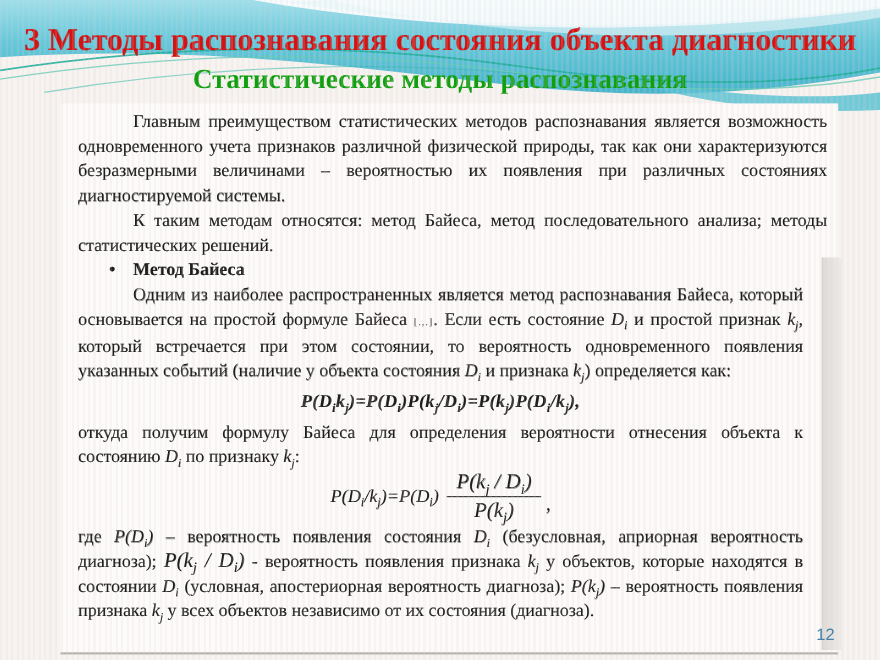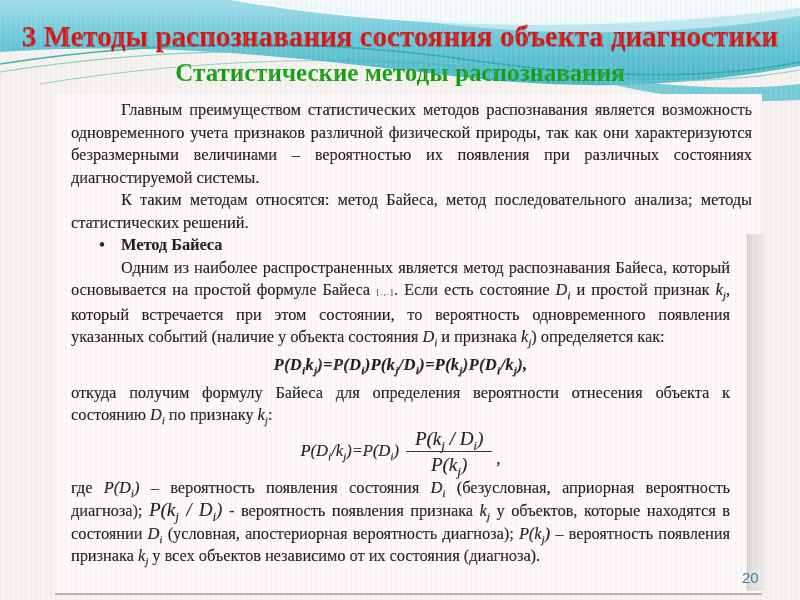--- a/index.html
+++ b/index.html
@@ -112,16 +112,16 @@
         <span class="den">P(k<sub>j</sub>)</span>
       </span>
       <span class="f2comma">,</span>
     </div>
 
     <p class="narrow">где <i>P(D<sub>i</sub>)</i> – вероятность появления состояния <i>D<sub>i</sub></i> (безусловная, априорная вероятность диагноза); <span class="ml">P(k<sub>j</sub> / D<sub>i</sub>)</span> - вероятность появления признака <i>k<sub>j</sub></i> у объектов, которые находятся в состоянии <i>D<sub>i</sub></i> (условная, апостериорная вероятность диагноза); <i>P(k<sub>j</sub>)</i> – вероятность появления признака <i>k<sub>j</sub></i> у всех объектов независимо от их состояния (диагноза).</p>
 
     <div class="right-edge"></div>
   </div>
 
-  <div class="pagenum">20</div>
+  <div class="pagenum">12</div>
 
   <div class="scan-stripes"></div>
 </div>
 
 </body></html>

